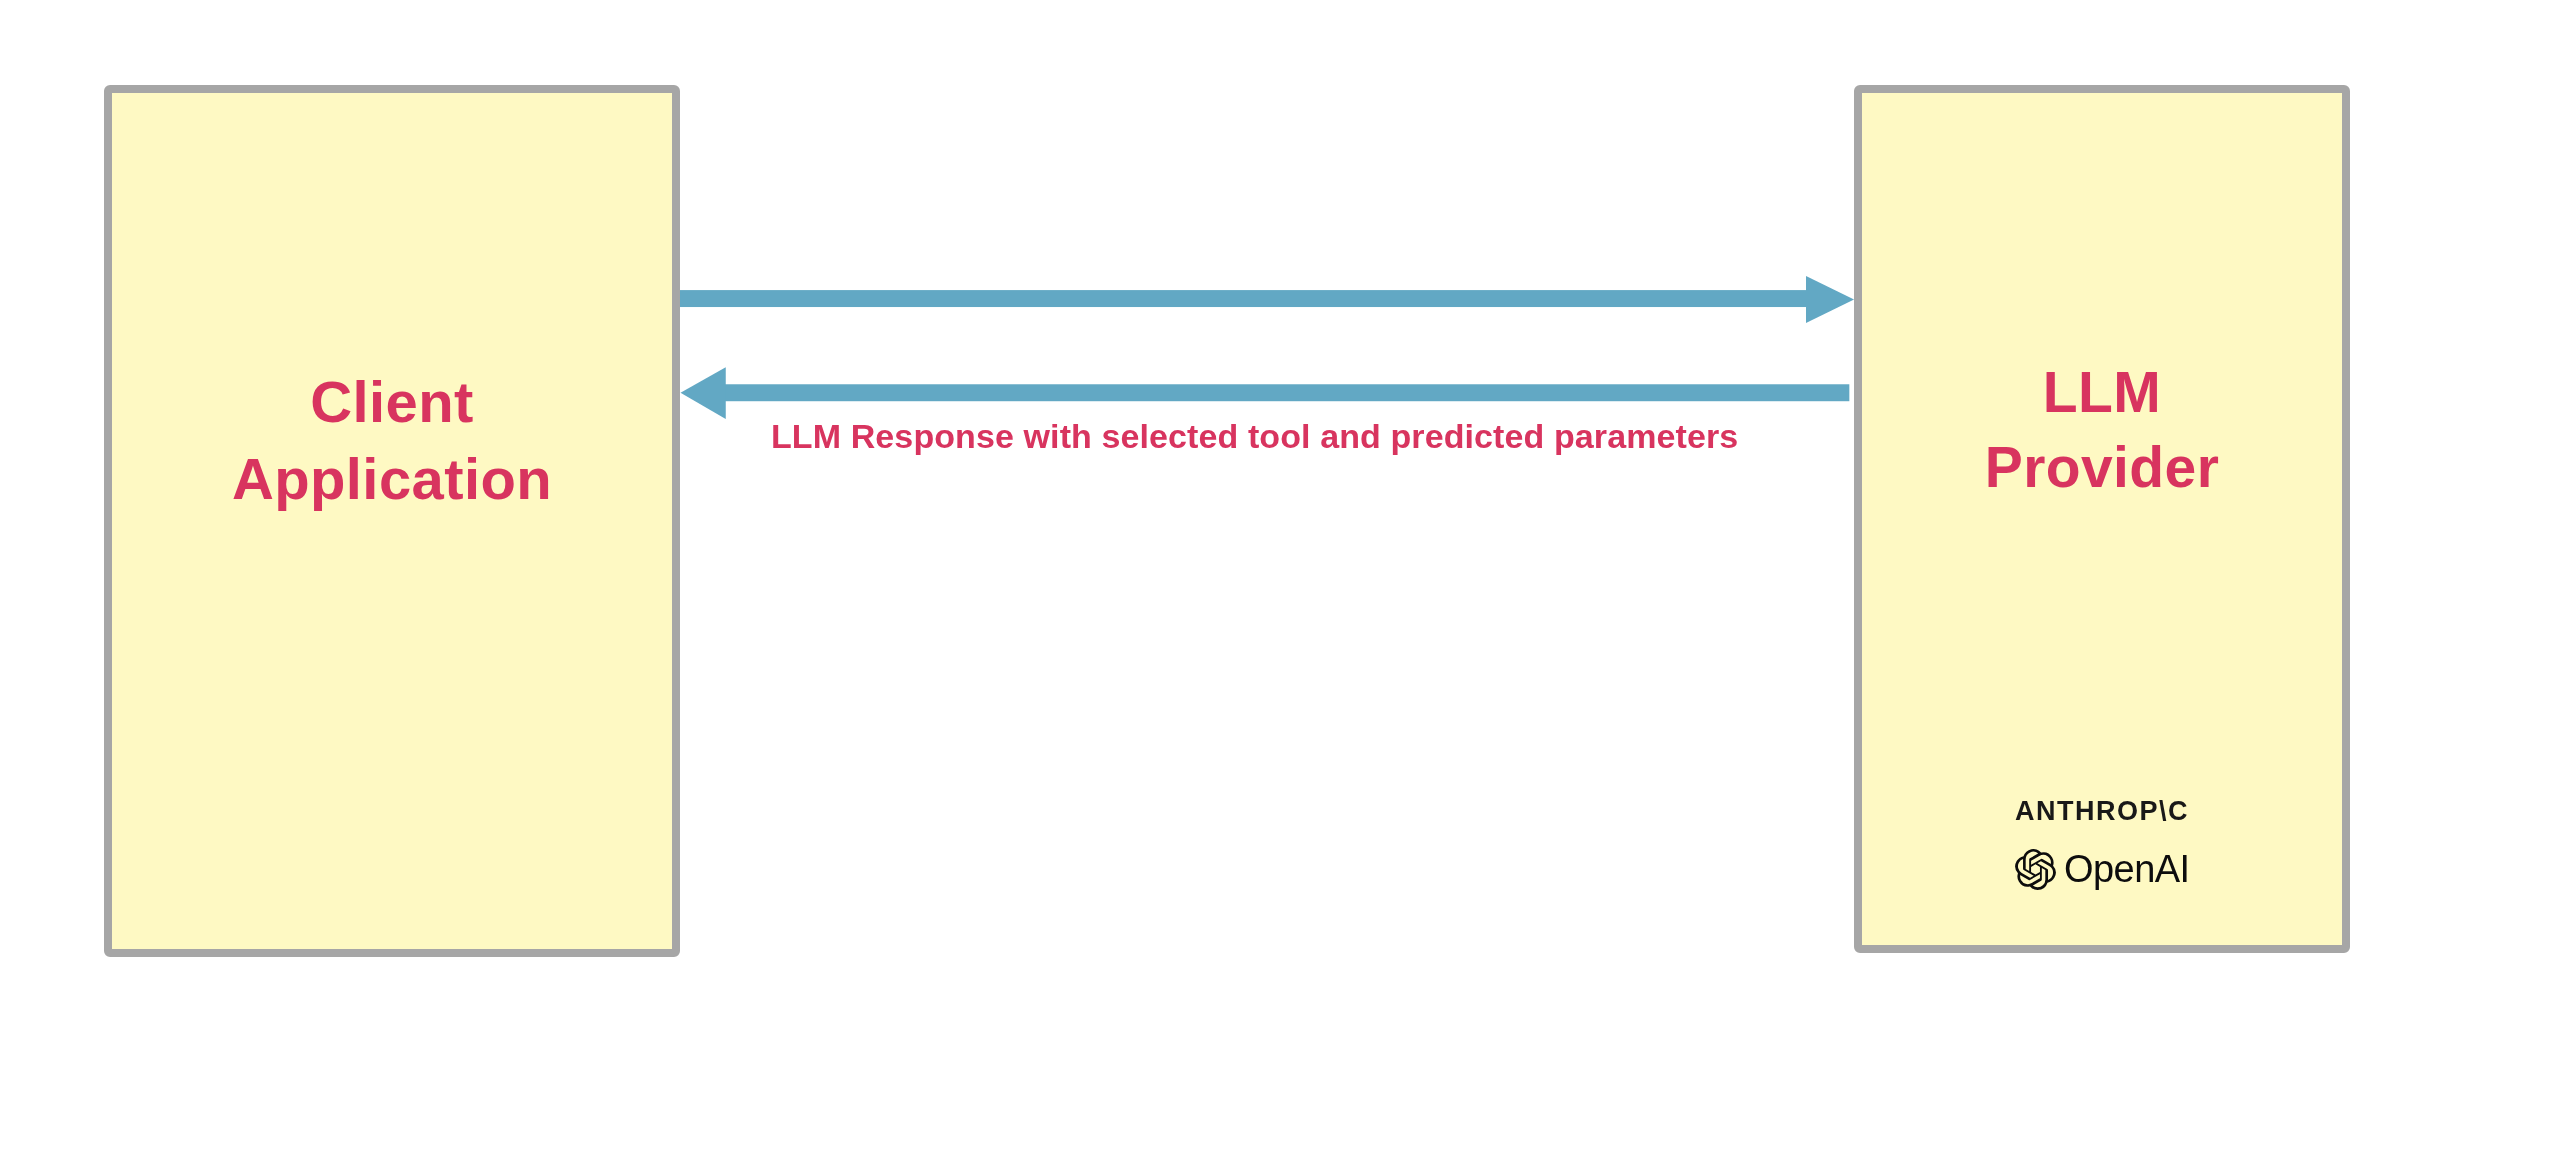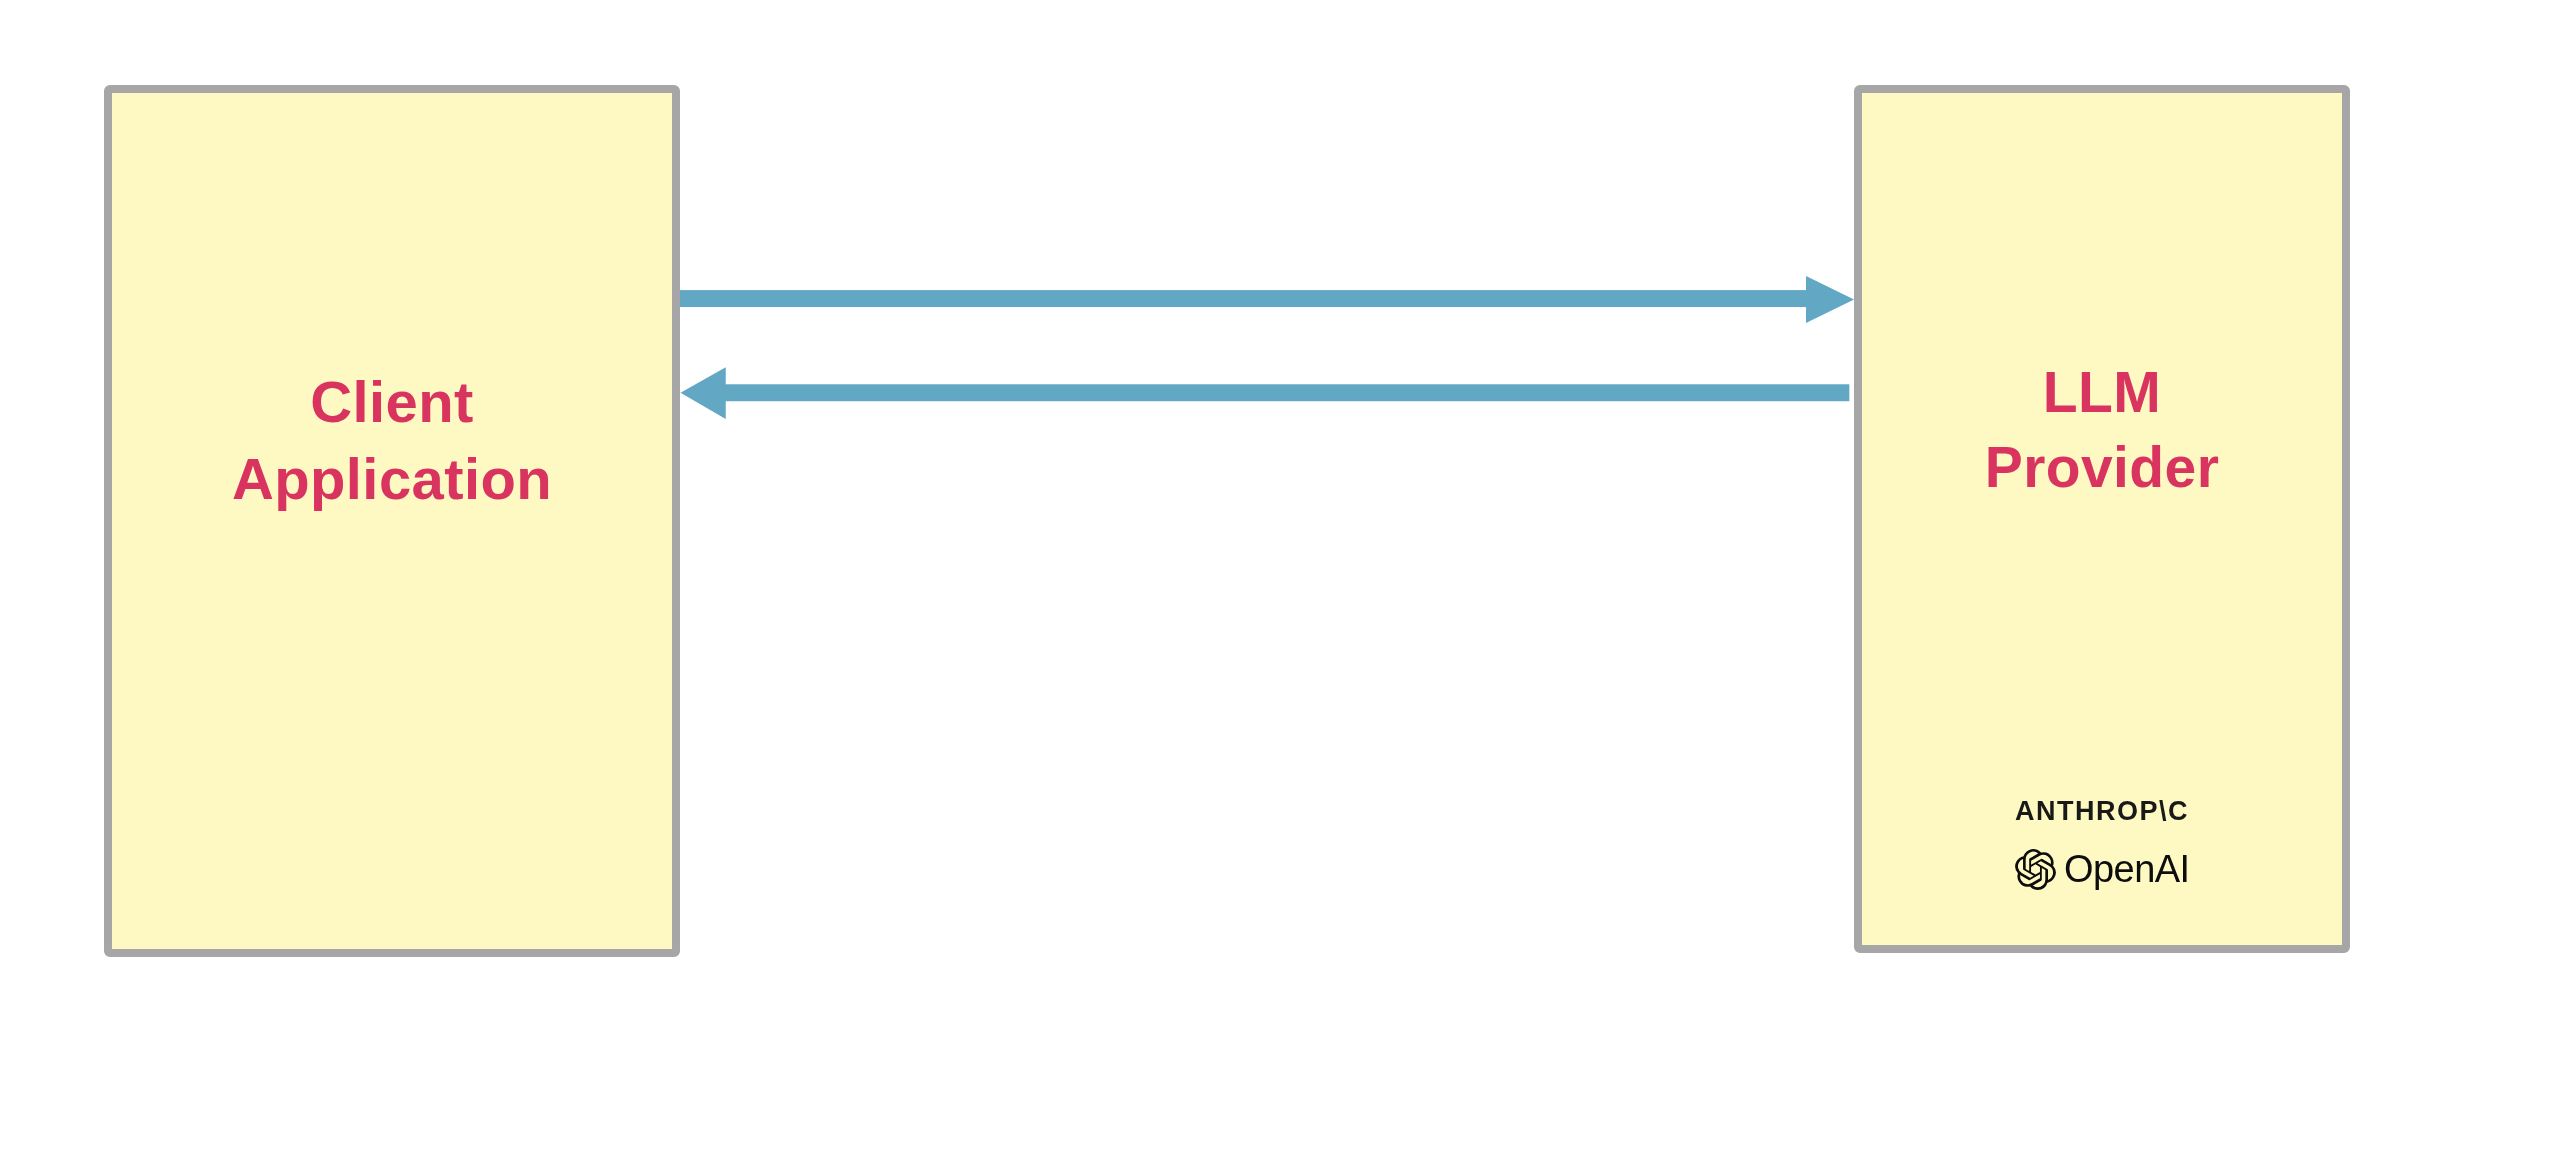--- a/index.html
+++ b/index.html
@@ -158,15 +158,16 @@
       <div class="brand-openai">
         <svg class="openai-mark" viewBox="0 0 24 24" xmlns="http://www.w3.org/2000/svg" fill="#0d0d0d">
           <path d="M22.282 9.821a5.985 5.985 0 0 0-.516-4.91 6.046 6.046 0 0 0-6.51-2.9A6.065 6.065 0 0 0 4.981 4.18a5.985 5.985 0 0 0-3.998 2.9 6.046 6.046 0 0 0 .743 7.097 5.98 5.98 0 0 0 .51 4.911 6.051 6.051 0 0 0 6.515 2.9A5.985 5.985 0 0 0 13.26 24a6.056 6.056 0 0 0 5.772-4.206 5.99 5.99 0 0 0 3.997-2.9 6.056 6.056 0 0 0-.747-7.073zM13.26 22.43a4.476 4.476 0 0 1-2.876-1.04l.141-.081 4.779-2.758a.795.795 0 0 0 .392-.681v-6.737l2.02 1.168a.071.071 0 0 1 .038.052v5.583a4.504 4.504 0 0 1-4.494 4.494zM3.6 18.304a4.47 4.47 0 0 1-.535-3.014l.142.085 4.783 2.759a.771.771 0 0 0 .78 0l5.843-3.369v2.332a.08.08 0 0 1-.033.062L9.74 19.95a4.5 4.5 0 0 1-6.14-1.646zM2.34 7.896a4.485 4.485 0 0 1 2.366-1.973V11.6a.766.766 0 0 0 .388.676l5.815 3.355-2.02 1.168a.076.076 0 0 1-.071 0l-4.83-2.786A4.504 4.504 0 0 1 2.34 7.872zm16.597 3.855-5.833-3.387L15.119 7.2a.076.076 0 0 1 .071 0l4.83 2.791a4.494 4.494 0 0 1-.676 8.105v-5.678a.79.79 0 0 0-.407-.667zm2.01-3.024-.141-.085-4.774-2.782a.776.776 0 0 0-.785 0L9.409 9.23V6.897a.066.066 0 0 1 .028-.061l4.83-2.787a4.5 4.5 0 0 1 6.68 4.66zM8.305 12.863l-2.02-1.164a.08.08 0 0 1-.038-.057V6.075a4.5 4.5 0 0 1 7.375-3.453l-.142.08L8.7 5.46a.795.795 0 0 0-.393.681zm1.097-2.365 2.602-1.5 2.607 1.5v2.999l-2.597 1.5-2.607-1.5z"></path>
         </svg>
         <span class="openai-word">OpenAI</span>
       </div>
     </div>
   </div>
 
 
+  <div class="edge-label" id="label-response">LLM Response with selected tool and predicted parameters</div>
 
 </div>
 
 
 </body></html>

